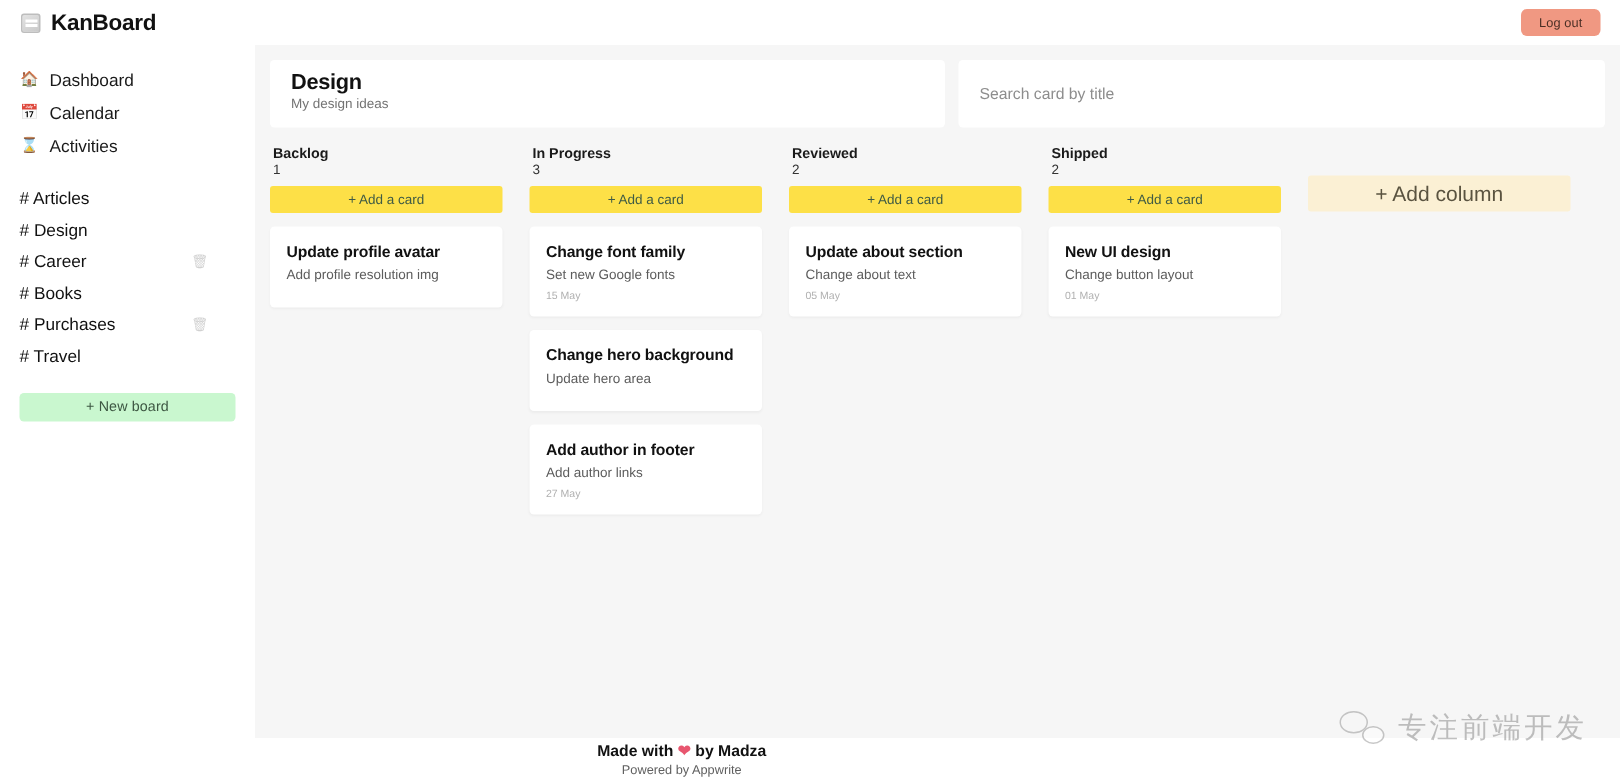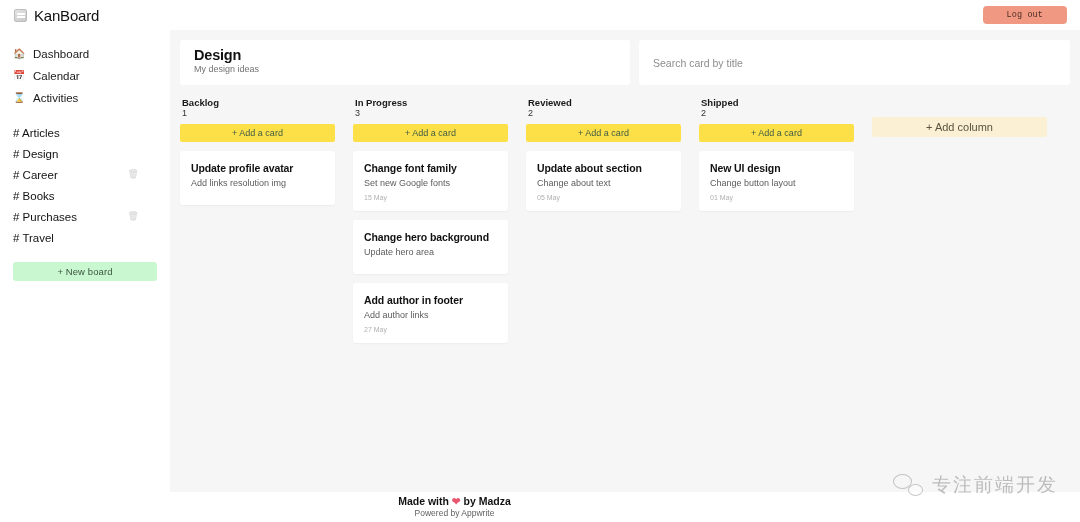--- a/index.html
+++ b/index.html
@@ -19,26 +19,26 @@
   .brand { display:flex; align-items:center; gap:7px; padding-left:14px; }
   .brand-icon {
     width:13px; height:13px; border-radius:2px;
     background:linear-gradient(145deg,#e3e3e3,#c9c9c9);
     border:1px solid #bdbdbd; position:relative;
   }
   .brand-icon::after{
     content:""; position:absolute; left:2px; top:3px; width:8px; height:2px;
     background:#ffffff; box-shadow:0 3px 0 #ffffff;
   }
-  .brand-title { font-size:15px; font-weight:400; color:#111111; letter-spacing:-.2px; }
+  .brand-title { font-size:15px; font-weight:700; color:#111111; letter-spacing:-.2px; }
   .logout {
     position:absolute; right:13px; top:6px;
     background:#f09882; color:#4a2e25; border:none; border-radius:4px;
-    font-size:8.5px; font-family:Liberation Mono, monospace;
-    padding:4px 24px; cursor:pointer; letter-spacing:.1px;
+    font-size:8.5px; font-family:Liberation Sans, sans-serif;
+    padding:4px 12px; cursor:pointer; letter-spacing:.1px;
   }
 
   
   .sidebar {
     position:absolute; left:0; top:30px; width:170px; height:470px;
     background:#ffffff; padding:13px 13px 0 13px;
   }
   .nav-item {
     display:flex; align-items:center; gap:7px;
     height:22px; font-size:11.5px; color:#1a1a1a; cursor:pointer;
@@ -103,21 +103,21 @@
     box-shadow:0 1px 2px rgba(0,0,0,.045);
     cursor:pointer; min-height:54px;
   }
   .card-title { font-size:10.5px; font-weight:700; color:#111111; letter-spacing:-.1px; }
   .card-sub { font-size:9px; color:#5c5c5c; margin-top:4px; }
   .card-date { font-size:7px; color:#b0b0b0; margin-top:6px; }
 
   .add-column-col { width:175px; padding-top:20px; }
   .add-column {
     background:#fbf0d4; color:#5a5340; text-align:center;
-    font-size:11px; padding:4px 0; border-radius:2px; cursor:pointer;
+    font-size:14px; padding:4px 0; border-radius:2px; cursor:pointer;
   }
 
   
   .footer {
     position:absolute; left:0; bottom:4px; width:909px;
     text-align:center;
   }
   .footer-main { font-size:10.5px; font-weight:700; color:#111111; }
   .footer-heart { color:#e8566f; }
   .footer-sub { font-size:8.5px; color:#5f5f5f; margin-top:1px; }
@@ -210,21 +210,21 @@
 
       <div class="column">
         <div class="col-head">
           <span>Backlog</span>
           <span class="col-count">1</span>
         </div>
         <div class="add-card">+ Add a card</div>
         <div class="cards">
           <div class="card">
             <div class="card-title">Update profile avatar</div>
-            <div class="card-sub">Add links resolution img</div>
+            <div class="card-sub">Add profile resolution img</div>
             <div class="card-date"></div>
           </div>
         </div>
       </div>
 
       <div class="column">
         <div class="col-head">
           <span>In Progress</span>
           <span class="col-count">3</span>
         </div>

